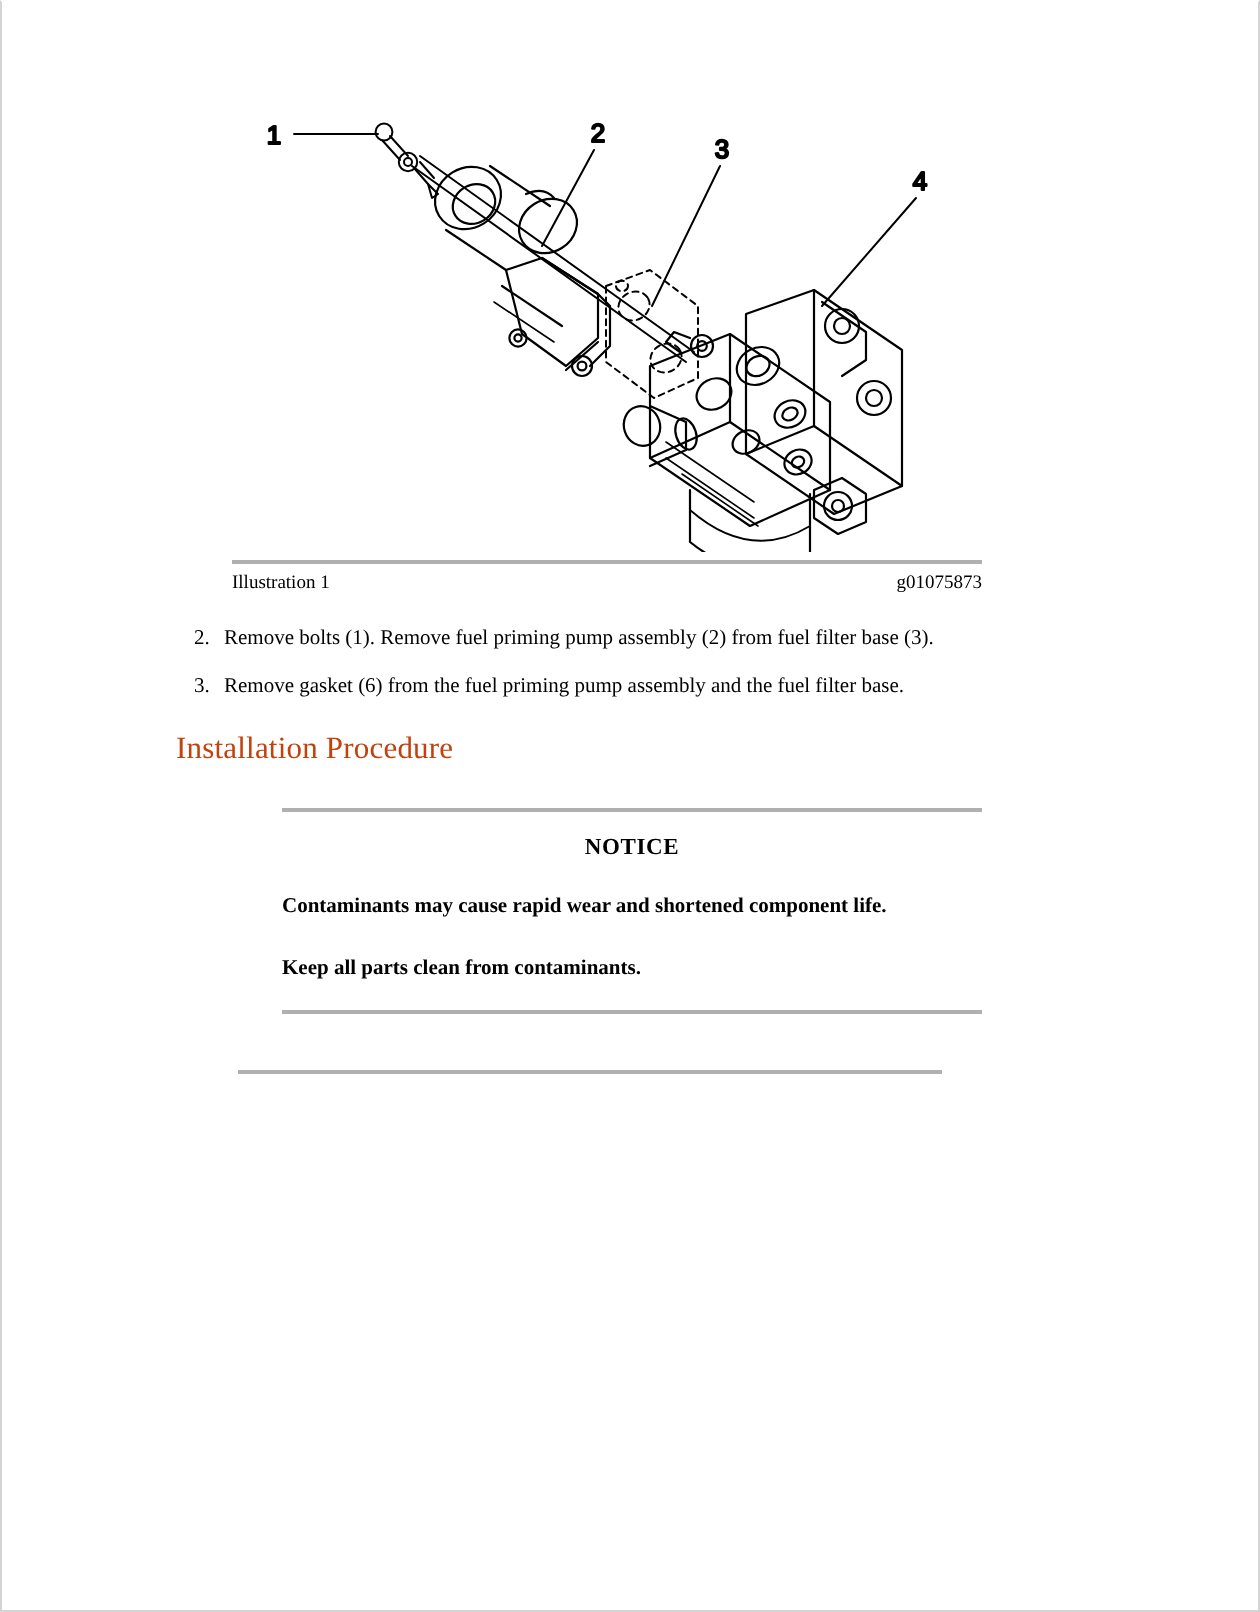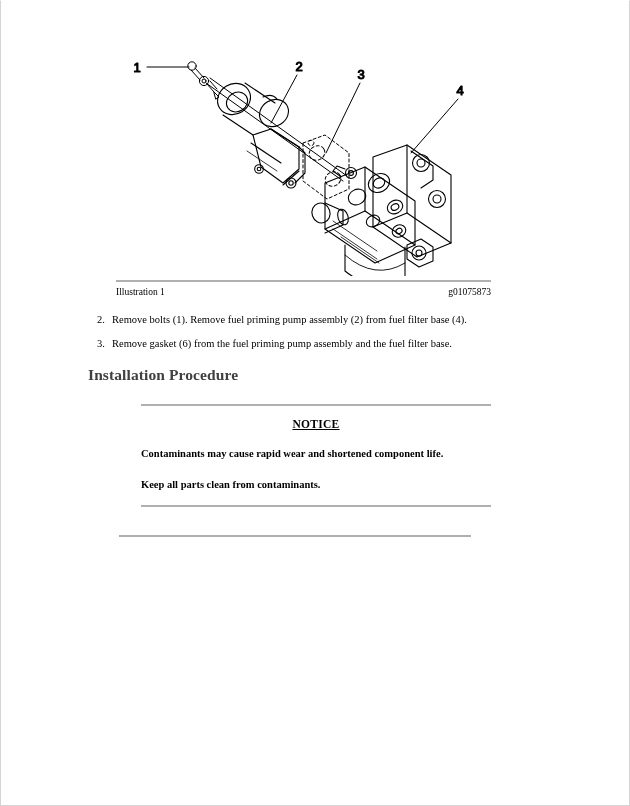--- a/index.html
+++ b/index.html
@@ -107,39 +107,38 @@
   .step-text {
     flex: 1 1 auto;
   }
 
   
   .section-heading {
     position: absolute;
     left: 87px;
     top: 365px;
     font-size: 15.5px;
-    font-weight: bold;
-    color: #404040;
+    font-weight: normal;
+    color: #c2410c;
     letter-spacing: 0.1px;
   }
 
   
   .notice-block {
     position: absolute;
     left: 140px;
     top: 410px;
     width: 350px;
   }
   .notice-title {
     text-align: center;
     font-weight: bold;
     font-size: 11.5px;
     letter-spacing: 0.3px;
     margin-top: 7px;
-    text-decoration: underline;
   }
   .notice-line {
     font-weight: bold;
     font-size: 10.5px;
     margin-top: 17px;
     line-height: 1.3;
   }
 </style>
 </head>
 <body>
@@ -260,21 +259,21 @@
   <div class="rule rule-fig"></div>
 
   <div class="caption-row">
     <span>Illustration 1</span>
     <span>g01075873</span>
   </div>
 
   <div class="steps">
     <div class="step">
       <span class="step-num">2.</span>
-      <span class="step-text">Remove bolts (1). Remove fuel priming pump assembly (2) from fuel filter base (4).</span>
+      <span class="step-text">Remove bolts (1). Remove fuel priming pump assembly (2) from fuel filter base (3).</span>
     </div>
     <div class="step">
       <span class="step-num">3.</span>
       <span class="step-text">Remove gasket (6) from the fuel priming pump assembly and the fuel filter base.</span>
     </div>
   </div>
 
   <div class="section-heading">Installation Procedure</div>
 
   <div class="rule rule-notice-top"></div>

